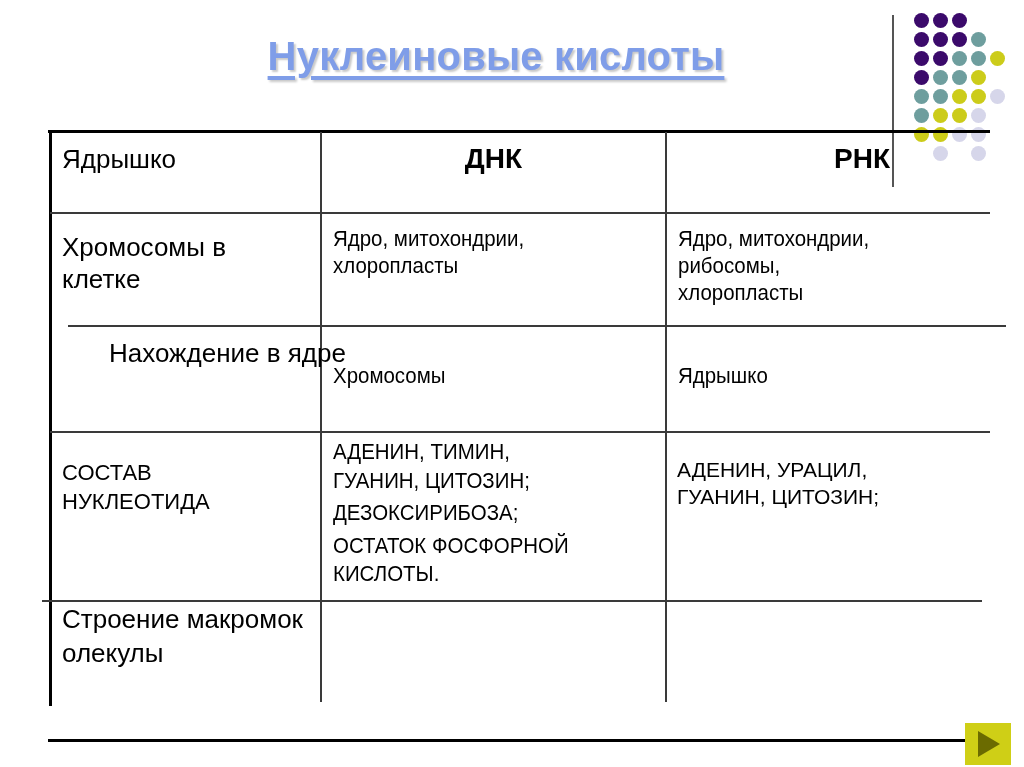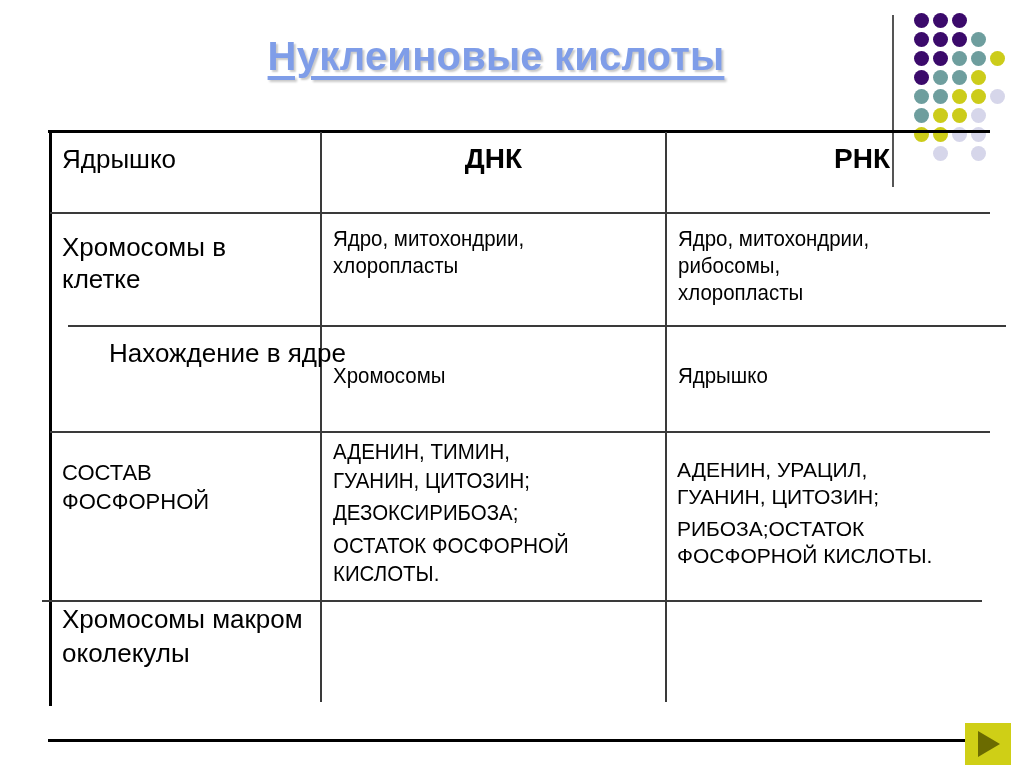--- a/index.html
+++ b/index.html
@@ -104,28 +104,27 @@
 </div>
 
 <div class="cell lbl" style="left:62px; top:338px; width:240px;margin-left:47px;">Нахождение в ядре</div>
 <div class="cell val" style="left:333px; top:363px; width:330px;">
   <p>Хромосомы</p>
 </div>
 <div class="cell val" style="left:678px; top:363px; width:330px;">
   <p>Ядрышко</p>
 </div>
 
-<div class="cell" style="left:62px; top:459px; width:200px; font-size:22px; line-height:1.3;">СОСТАВ ФОСФОРНОЙ</div>
+<div class="cell" style="left:62px; top:459px; width:200px; font-size:22px; line-height:1.3;">СОСТАВ НУКЛЕОТИДА</div>
 <div class="cell val" style="left:333px; top:438px; width:320px; line-height:1.3;">
   <p style="width:220px; margin-bottom:4px;">АДЕНИН, ТИМИН, ГУАНИН, ЦИТОЗИН;</p>
   <p style="margin-bottom:4px;">ДЕЗОКСИРИБОЗА;</p>
   <p style="width:310px;">ОСТАТОК ФОСФОРНОЙ КИСЛОТЫ.</p>
 </div>
 <div class="cell" style="left:677px; top:456px; width:320px; font-size:21px; line-height:1.3;">
   <p style="margin:0 0 4px 0; width:250px;">АДЕНИН, УРАЦИЛ, ГУАНИН, ЦИТОЗИН;</p>
-  <p style="margin:0; width:320px;">РИБОЗА;ОСТАТОК ФОСФОРНОЙ КИСЛОТЫ.</p>
 </div>
 
-<div class="cell lbl" style="left:62px; top:603px; width:250px; line-height:1.3; word-break:break-all;">Хромосомы макромоколекулы</div>
+<div class="cell lbl" style="left:62px; top:603px; width:250px; line-height:1.3; word-break:break-all;">Строение макромоколекулы</div>
 
 <div class="play">
   <span class="tri"></span>
 </div>
 
 </body></html>

